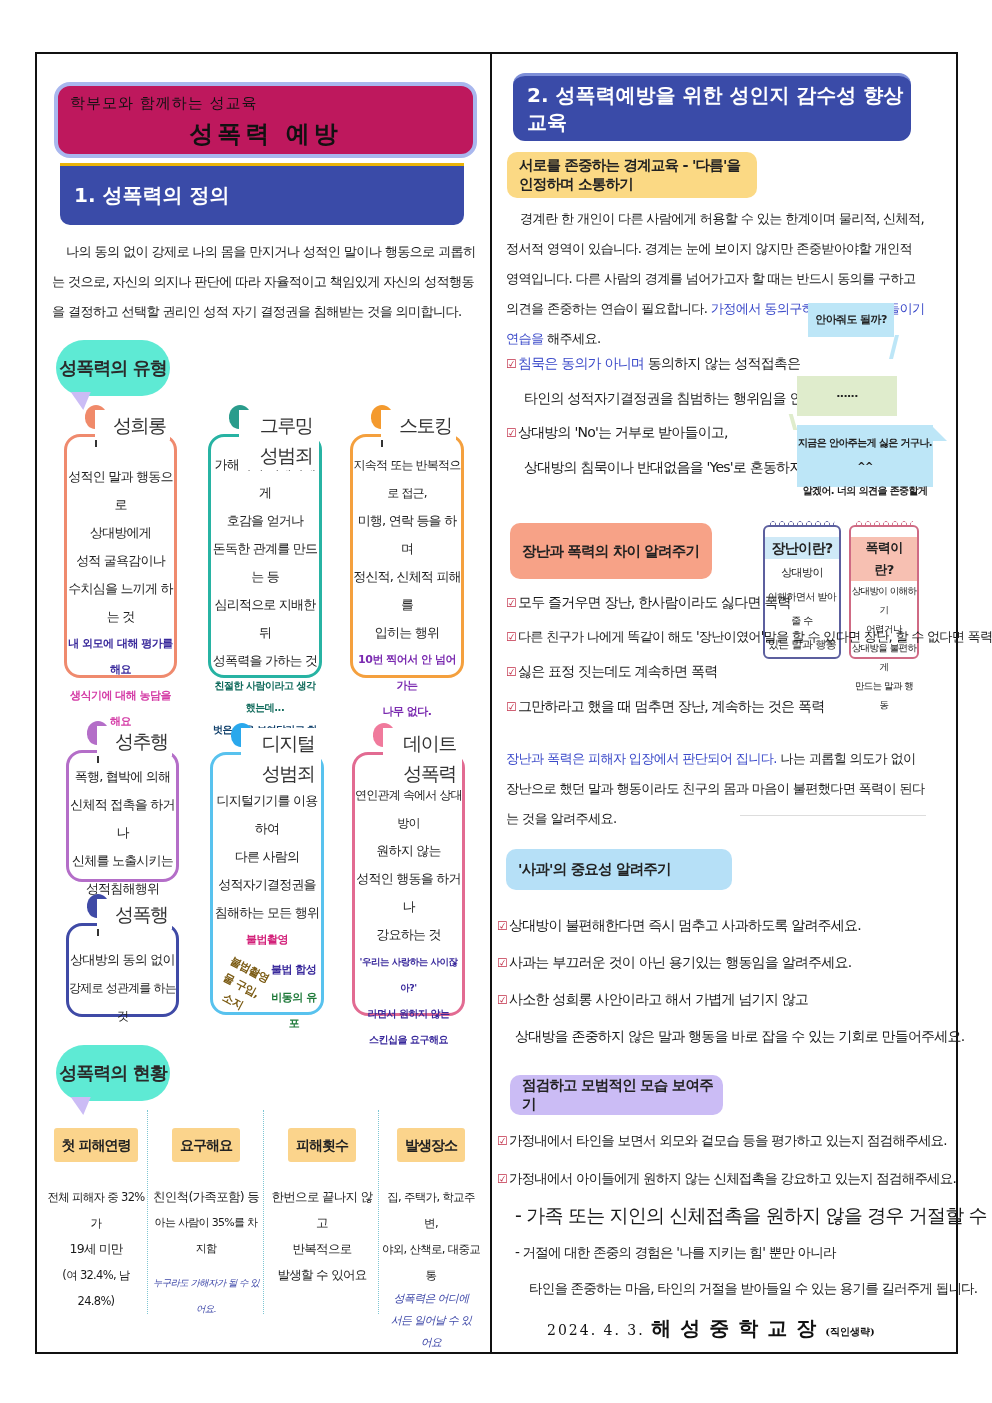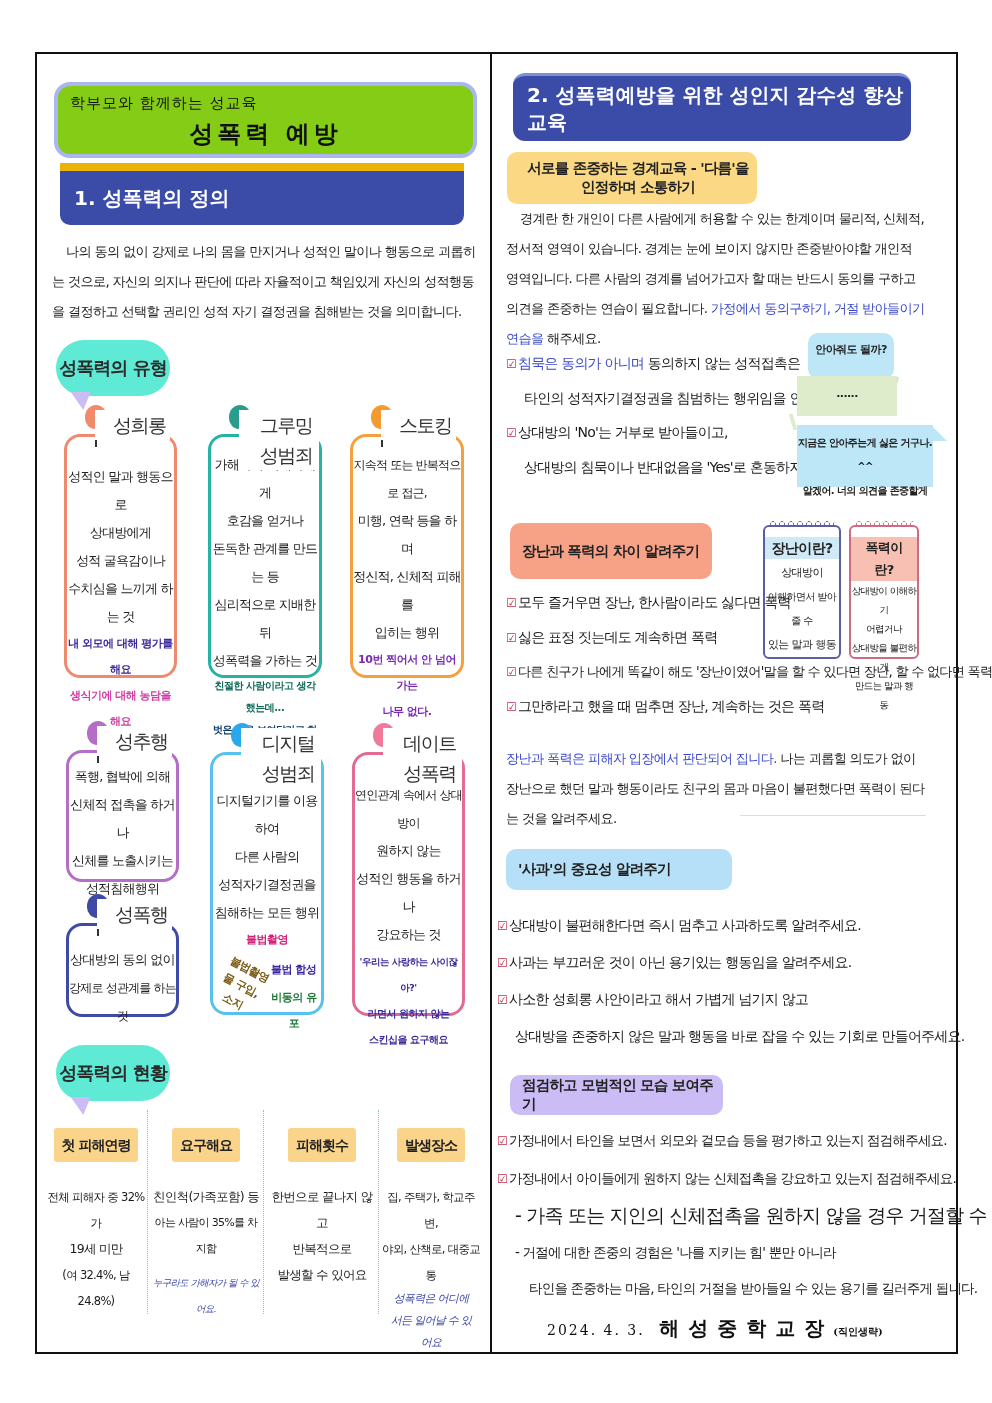--- a/index.html
+++ b/index.html
@@ -10,36 +10,36 @@
     position: absolute; left: 35px; top: 52px; width: 923px; height: 1302px;
     border: 2px solid #111;
   }
   .col-divider {
     position: absolute; left: 490px; top: 52px; width: 1.5px; height: 1302px; background: #111;
   }
 
   
   .title-box {
     position: absolute; left: 54px; top: 82px; width: 423px; height: 76px;
-    background: #84cc16; border: 4px solid #a9b7ee; border-radius: 16px;
+    background: #be185d; border: 4px solid #a9b7ee; border-radius: 16px;
   }
   .title-sub {
     position: absolute; left: 12px; top: 8px; font-family: "DejaVu Serif", serif;
     font-size: 15px; letter-spacing: 1px; color: #111;
   }
   .title-main {
     position: absolute; left: 0; right: 0; top: 32px; text-align: center;
     font-family: "DejaVu Serif", serif; font-size: 24px; font-weight: bold;
     letter-spacing: 4px; color: #111;
   }
 
   .sec-banner {
     position: absolute; background: #3a4ba8; color: #fff; border-radius: 0 0 10px 10px;
     font-weight: bold; display: flex; align-items: center; padding-left: 14px;
-    border-top: 8px solid #eab308;
+    border-top: 3px solid #eab308;
   }
   .sec1 { left: 60px; top: 163px; width: 404px; height: 62px; font-size: 20px; }
   .sec2 { left: 513px; top: 73px; width: 398px; height: 68px; font-size: 20px; border-radius: 12px; border-top: 3px solid #7e8fd8; }
 
   .para {
     position: absolute; font-size: 13.2px; line-height: 30px; letter-spacing: -0.7px; color: #1a1a1a;
   }
   .p-def { left: 52px; top: 237px; width: 428px; }
   .indent { display: inline-block; width: 14px; }
 
@@ -87,21 +87,21 @@
     letter-spacing: -1px; color: #222; margin-bottom: 22px; border-radius: 3px;
   }
   .stat-divider { position: absolute; top: 1110px; height: 204px; border-left: 1.5px dotted #7fc6d3; }
   .note-blue { color: #3d47a8; font-size: 11px; font-style: italic; }
 
   
   .pill {
     position: absolute; border-radius: 10px; font-size: 14.5px; font-weight: bold; letter-spacing: -0.8px;
     display: flex; align-items: center; padding-left: 12px; color: #222;
   }
-  .pill-yellow { left: 507px; top: 152px; width: 250px; height: 52px; background: #fbd984; text-align: center; }
+  .pill-yellow { left: 507px; top: 152px; width: 250px; height: 46px; background: #fbd984; }
   .pill-salmon { left: 510px; top: 523px; width: 202px; height: 56px; background: #f7a287; }
   .pill-blue   { left: 506px; top: 849px; width: 226px; height: 41px; background: #b6e0f7; }
   .pill-purple { left: 510px; top: 1075px; width: 213px; height: 40px; background: #cbbcf5; }
 
   .p-boundary { left: 506px; top: 204px; width: 420px; }
   .blue-text { color: #3a49c9; }
   .chk { color: #c2314a; font-size: 12px; margin-right: 2px; }
 
   .check-list { position: absolute; font-size: 14px; letter-spacing: -0.8px; color: #1a1a1a; }
   .check-list .row { line-height: 34px; white-space: nowrap; }
@@ -112,21 +112,21 @@
   .cl-3 .row { line-height: 36px; }
   .cl-4 .row { line-height: 36.5px; }
   .sub-indent { padding-left: 18px; }
   .sub-indent2 { padding-left: 32px; }
 
   .p-judge { left: 506px; top: 744px; width: 420px; }
   .faint-line { position: absolute; left: 740px; top: 815px; width: 186px; height: 1px; background: #ddd; }
 
   
   .speech { position: absolute; text-align: center; font-size: 11px; letter-spacing: -0.6px; color: #222; font-weight: bold; }
-  .sp-q { left: 808px; top: 333px; width: 86px; height: 46px; background: #bde6f7; line-height: 34px; border-radius: 10px; }
+  .sp-q { left: 808px; top: 303px; width: 86px; height: 34px; background: #bde6f7; line-height: 34px; }
   .sp-q::after { content:""; position:absolute; right:-2px; bottom:-22px; width:4px; height:24px; background:#bde6f7; transform: skewX(-14deg); }
   .sp-dots { left: 797px; top: 376px; width: 100px; height: 40px; background: #dfeccc; line-height: 36px; }
   .sp-dots::after { content:""; position:absolute; left:-6px; bottom:-14px; width:4px; height:16px; background:#dfeccc; transform: skewX(16deg); }
   .sp-ans { left: 797px; top: 425px; width: 136px; height: 62px; background: #bde6f7; line-height: 24px; padding-top: 6px; }
   .sp-ans::after { content:""; position:absolute; right:-14px; top:2px; border-left:14px solid #bde6f7; border-top:14px solid transparent; }
 
   
   .notepad { position: absolute; border: 2px solid; border-radius: 6px; text-align: center; background: #fff; font-size: 11px; line-height: 22px; letter-spacing: -0.6px; }
   .notepad .rings { position: absolute; top: -7px; left: 4px; right: 4px; height: 8px;
     background: radial-gradient(circle at 4px 4px, transparent 2px, currentColor 2.5px, transparent 3px) repeat-x; background-size: 9px 8px; }
@@ -135,21 +135,21 @@
   .np-play .np-title { background: #cfe9f7; }
   .np-viol { left: 849px; top: 525px; width: 70px; height: 134px; border-color: #cf6a84; color: #cf6a84; font-size: 9.5px; line-height: 19px; }
   .np-viol .np-title { background: #f7c0b2; font-size: 13px; }
   .np-body { color: #222; margin-top: 0; }
   .np-body.big { line-height: 24px; }
 
   .signature {
     position: absolute; left: 547px; top: 1315px; font-family: "DejaVu Serif", serif; font-size: 14px; color: #111; white-space: nowrap;
   }
   .sig-date { letter-spacing: 2px; }
-  .sig-school { font-size: 20px; letter-spacing: 9px; margin-left: 10px; font-weight: bold; }
+  .sig-school { font-size: 20px; letter-spacing: 9px; margin-left: 2px; font-weight: bold; }
   .sig-note { font-size: 10px; font-weight: bold; letter-spacing: 0; }
 </style>
 </head>
 <body>
 
 <div class="page-frame"></div>
 <div class="col-divider"></div>
 
 <div class="title-box">
   <div class="title-sub">학부모와 함께하는 성교육</div>
@@ -337,22 +337,22 @@
   <div class="np-body">
     <div>상대방이 이해하기</div>
     <div>어렵거나</div>
     <div>상대방을 불편하게</div>
     <div>만드는 말과 행동</div>
   </div>
 </div>
 
 <div class="check-list cl-2">
   <div class="row"><span class="chk">☑</span><span>모두 즐거우면 장난, 한사람이라도 싫다면 폭력</span></div>
+  <div class="row" style="font-size:13.2px"><span class="chk">☑</span><span>다른 친구가 나에게 똑같이 해도 '장난이였어'말을 할 수 있다면 장난, 할 수 없다면 폭력</span></div>
   <div class="row"><span class="chk">☑</span><span>싫은 표정 짓는데도 계속하면 폭력</span></div>
-  <div class="row" style="font-size:13.2px"><span class="chk">☑</span><span>다른 친구가 나에게 똑같이 해도 '장난이였어'말을 할 수 있다면 장난, 할 수 없다면 폭력</span></div>
   <div class="row"><span class="chk">☑</span><span>그만하라고 했을 때 멈추면 장난,  계속하는 것은 폭력</span></div>
 </div>
 
 <div class="para p-judge">
   <span class="blue-text">장난과 폭력은 피해자 입장에서 판단되어 집니다.</span><span> 나는 괴롭힐 의도가 없이 장난으로 했던 말과 행동이라도 친구의 몸과 마음이 불편했다면 폭력이 된다는 것을 알려주세요.</span>
 </div>
 <div class="faint-line"></div>
 
 <div class="pill pill-blue">'사과'의 중요성 알려주기</div>
 

